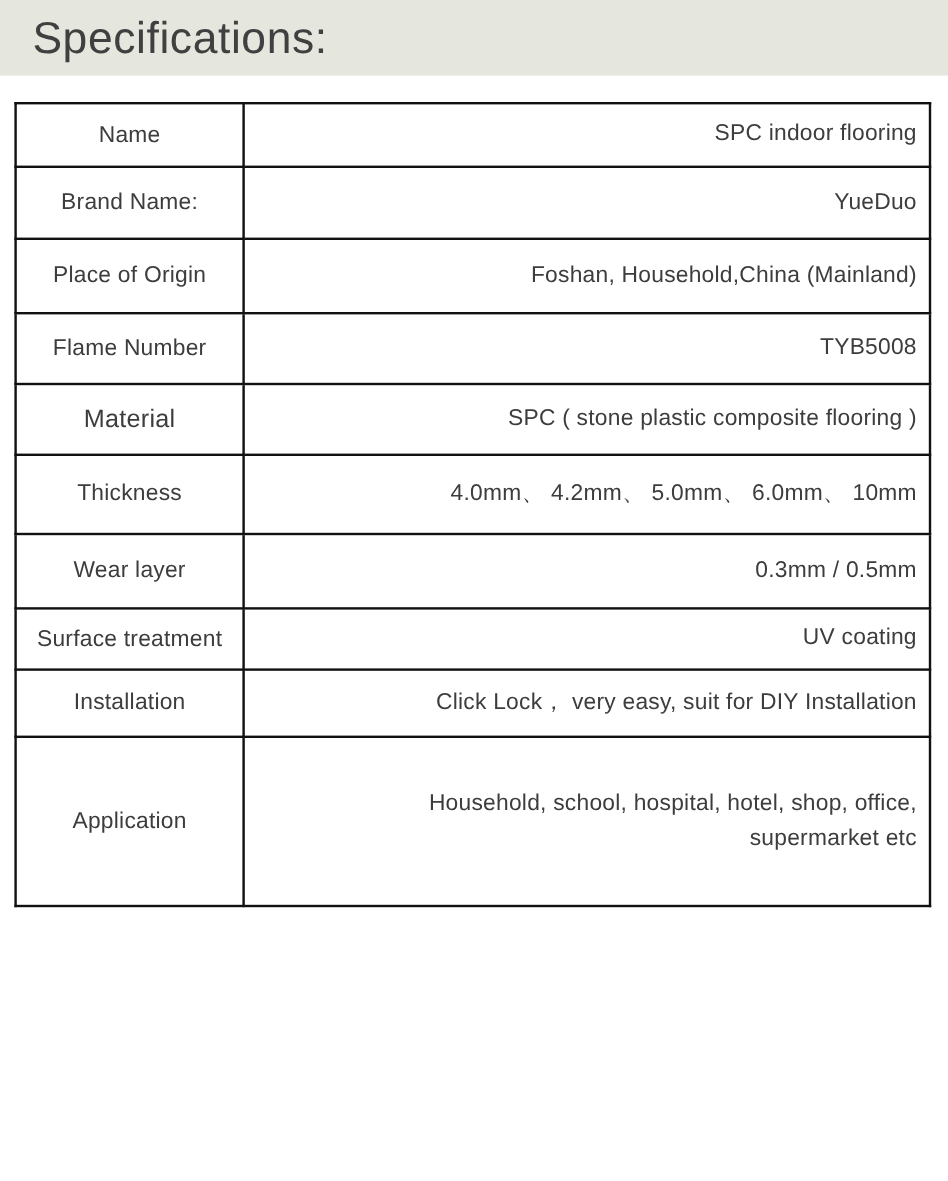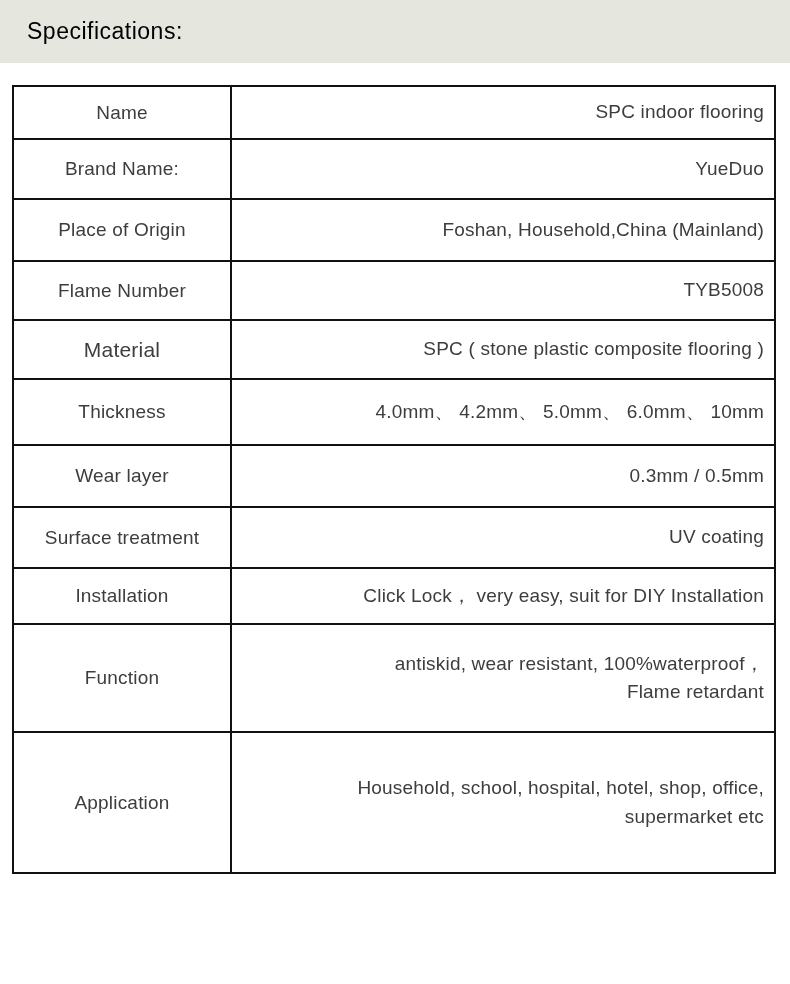--- a/index.html
+++ b/index.html
@@ -21,60 +21,60 @@
   .header-band {
     background: #e5e6de;
     height: 63px;
     display: flex;
     align-items: center;
     padding-left: 27px;
     box-sizing: border-box;
   }
   .header-band h1 {
     margin: 0;
-    font-size: 23px;
+    font-size: 37px;
     font-weight: 500;
     letter-spacing: 0.5px;
-    color: #000000;
+    color: #404040;
   }
   table.spec-table {
     border-collapse: collapse;
     margin: 22px 0 0 12px;
     width: 764px;
     table-layout: fixed;
   }
   table.spec-table td {
     border: 2px solid #111111;
     font-size: 19px;
     vertical-align: middle;
     letter-spacing: 0.2px;
   }
   td.spec-label {
     width: 188px;
     text-align: center;
-    padding: 4px 14px;
+    padding: 4px 0;
   }
   td.spec-value {
     text-align: right;
     padding: 4px 10px 4px 20px;
     white-space: pre-line;
     line-height: 1.5;
   }
   
   tr.r0  { height: 53px; }
   tr.r1  { height: 60px; }
   tr.r2  { height: 62px; }
   tr.r3  { height: 59px; }
   tr.r4  { height: 59px; }
   tr.r4 td.spec-label { font-size: 21px; }
   tr.r5  { height: 58px; }
   tr.r5 td.spec-label { font-size: 21px; }
   tr.r6  { height: 66px; }
   tr.r7  { height: 62px; }
-  tr.r8  { height: 61px; border-radius: 10px; }
+  tr.r8  { height: 51px; border-radius: 10px; }
   tr.r9  { height: 56px; }
   tr.r10 { height: 108px; }
   tr.r11 { height: 141px; }
 </style>
 </head>
 <body>
 
 <div class="page">
 
   <div class="header-band">
@@ -112,25 +112,20 @@
         <td class="spec-value">0.3mm / 0.5mm</td>
       </tr>
       <tr class="r8">
         <td class="spec-label">Surface treatment</td>
         <td class="spec-value">UV coating</td>
       </tr>
       <tr class="r9">
         <td class="spec-label">Installation</td>
         <td class="spec-value">Click Lock， very easy, suit for DIY Installation</td>
       </tr>
-      <tr class="r10">
-        <td class="spec-label">Function</td>
-        <td class="spec-value">antiskid, wear resistant, 100%waterproof，
-Flame retardant</td>
-      </tr>
       <tr class="r11">
         <td class="spec-label">Application</td>
         <td class="spec-value">Household, school, hospital, hotel, shop, office,
 supermarket etc</td>
       </tr>
     </tbody>
   </table>
 
 </div>
 

